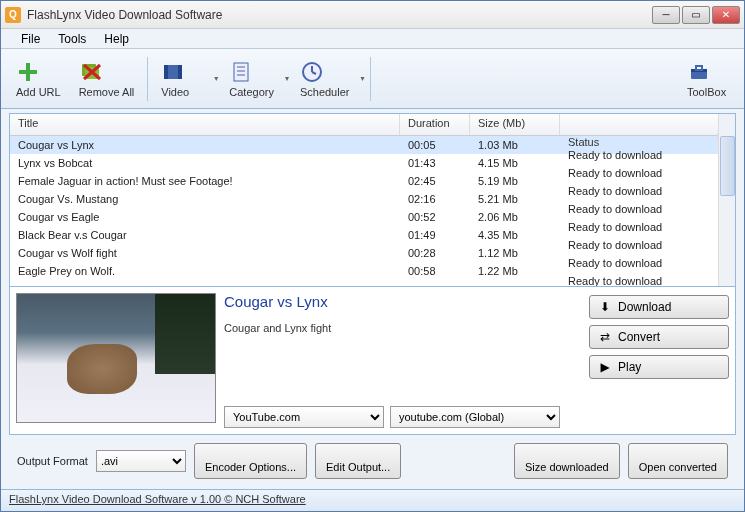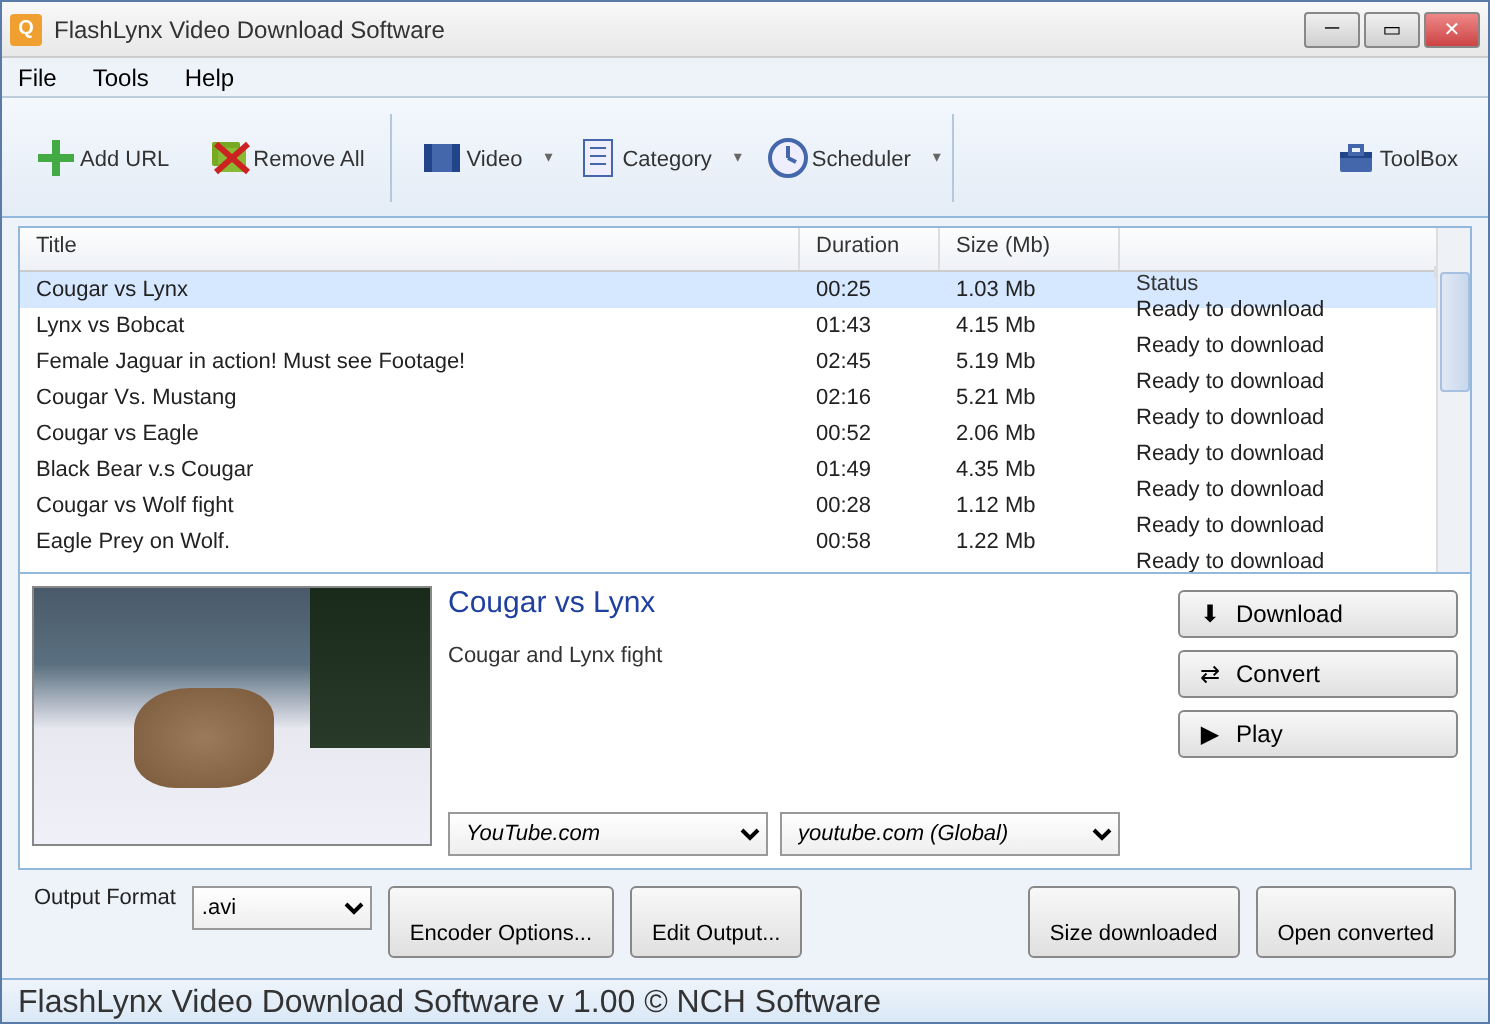--- a/index.html
+++ b/index.html
@@ -7,26 +7,26 @@
 
 
 .titlebar { height: 28px; background: linear-gradient(to bottom, #f8f8f8, #e8e8e8); border-bottom: 1px solid #ccc; display: flex; align-items: center; padding: 0 4px; }
 .titlebar-icon { width: 16px; height: 16px; background: #f0a030; border-radius: 2px; margin-right: 6px; display: flex; align-items: center; justify-content: center; color: #fff; font-weight: bold; font-size: 10px; }
 .titlebar-text { flex: 1; font-size: 12px; color: #333; }
 .win-btns { display: flex; gap: 2px; }
 .win-btn { width: 28px; height: 18px; border: 1px solid #888; background: linear-gradient(to bottom, #f0f0f0, #d0d0d0); border-radius: 2px; font-size: 10px; display: flex; align-items: center; justify-content: center; cursor: pointer; }
 .win-btn.close { background: linear-gradient(to bottom, #e88, #c44); color: #fff; }
 
 
-.menubar { height: 20px; background: #eef3fa; border-bottom: 1px solid #bcd; display: flex; align-items: center; padding: 0 0; gap: 2px; }
+.menubar { height: 20px; background: #eef3fa; border-bottom: 1px solid #bcd; display: flex; align-items: center; padding: 0 12px; gap: 2px; }
 .menu-item { padding: 2px 8px; cursor: pointer; }
 
 
 .toolbar { height: 60px; background: linear-gradient(to bottom, #f4f8fd, #e4ecf6); border-bottom: 1px solid #94b8dc; display: flex; align-items: center; padding: 0 6px; }
-.tool-btn { display: flex; align-items: center; justify-content: center; padding: 4px 8px; cursor: pointer; border: 1px solid transparent; border-radius: 3px; min-width: 60px; }
+.tool-btn { display: flex; flex-direction: column; justify-content: center; padding: 4px 8px; cursor: pointer; border: 1px solid transparent; border-radius: 3px; min-width: 60px; }
 .tool-icon { width: 24px; height: 24px; display: flex; align-items: center; justify-content: center; }
 .tool-label { font-size: 11px; color: #333; margin-top: 2px; }
 .tool-sep { width: 1px; height: 44px; background: #b0c8e0; margin: 0 4px; }
 .tool-dd { width: 8px; height: 40px; display: flex; align-items: center; justify-content: center; cursor: pointer; color: #666; font-size: 8px; }
 
 
 .content { padding: 4px 8px; }
 
 
 .list-wrap { border: 1px solid #94b8dc; background: #fff; height: 174px; display: flex; }
@@ -47,33 +47,33 @@
 
 .preview-wrap { border: 1px solid #94b8dc; border-top: none; background: #fff; height: 148px; display: flex; padding: 6px; gap: 8px; }
 .thumb { width: 200px; height: 130px; background: #2a3a4a; border: 1px solid #888; overflow: hidden; position: relative; }
 .thumb-img { width: 100%; height: 100%; background: linear-gradient(to bottom, #4a5a6a 0%, #5a7080 30%, #e8e8f0 55%, #f0f0f8 100%); position: relative; }
 .thumb-cougar { position: absolute; left: 50px; top: 50px; width: 70px; height: 50px; background: radial-gradient(ellipse, #9a7a5a, #7a5a3a); border-radius: 40% 30% 40% 30%; }
 .thumb-trees { position: absolute; top: 0; right: 0; width: 60px; height: 80px; background: linear-gradient(to bottom, #1a2a1a, #2a3a2a); }
 .preview-info { flex: 1; display: flex; flex-direction: column; }
 .preview-title { color: #2040a0; font-size: 15px; margin-bottom: 12px; }
 .preview-desc { font-size: 11px; color: #333; flex: 1; }
 .preview-selects { display: flex; gap: 6px; }
-.preview-selects select { height: 22px; font-size: 11px; border: 1px solid #999; background: linear-gradient(to bottom, #fff, #eee); padding: 0 4px; font-style: italic; }
+.preview-selects select { height: 22px; font-size: 11px; border: 1px solid #999; background: linear-gradient(to bottom, #fff, #eee); padding: 0 4px; }
 .preview-actions { width: 140px; display: flex; flex-direction: column; gap: 6px; padding-top: 2px; }
 .action-btn { height: 24px; border: 1px solid #888; background: linear-gradient(to bottom, #f8f8f8, #e0e0e0); border-radius: 3px; display: flex; align-items: center; padding: 0 8px; gap: 6px; cursor: pointer; font-size: 11px; }
 .ai { width: 14px; height: 14px; display: inline-flex; align-items: center; justify-content: center; }
 
 
-.bottom-bar { display: flex; align-items: flex-start; gap: 8px; padding: 8px 8px 4px; }
+.bottom-bar { display: flex; align-items: center; gap: 8px; padding: 8px 8px 4px; }
 .bottom-bar label { font-size: 11px; color: #222; }
 .btn { height: 22px; border: 1px solid #888; background: linear-gradient(to bottom, #f8f8f8, #e0e0e0); border-radius: 3px; padding: 17px 10px; font-size: 11px; cursor: pointer; }
 select.fmt { height: 22px; width: 90px; font-size: 11px; border: 1px solid #999; background: linear-gradient(to bottom, #fff, #eee); }
 
 
-.statusbar { position: absolute; bottom: 0; left: 0; right: 0; height: 22px; background: linear-gradient(to bottom, #eef4fb, #dae8f6); border-top: 1px solid #94b8dc; padding: 3px 8px; font-size: 16px; color: #333; }
+.statusbar { position: absolute; bottom: 0; left: 0; right: 0; height: 22px; background: linear-gradient(to bottom, #eef4fb, #dae8f6); border-top: 1px solid #94b8dc; padding: 3px 8px; font-size: 11px; color: #333; text-decoration: underline; }
 
 .outer-frame { border: 1px solid #5a7ba8; width: 745px; height: 512px; position: relative; background: #eef3fa; }
 .inner-frame { position: absolute; top: 48px; left: 0; right: 0; bottom: 22px; }
 </style>
 </head>
 <body>
 
 <div class="outer-frame">
 
   <div class="titlebar">
@@ -170,21 +170,21 @@
         <div class="list-main">
           <div class="list-header">
             <div class="col-title">Title</div>
             <div class="col-dur">Duration</div>
             <div class="col-size">Size (Mb)</div>
             <div class="col-status">Status</div>
           </div>
           <div class="list-rows" id="list-rows">
               <div class="list-row selected">
                 <div class="col-title">Cougar vs Lynx</div>
-                <div class="col-dur">00:25</div>
+                <div class="col-dur">00:05</div>
                 <div class="col-size">1.03 Mb</div>
                 <div class="col-status">Ready to download</div>
               </div>
               <div class="list-row">
                 <div class="col-title">Lynx vs Bobcat</div>
                 <div class="col-dur">01:43</div>
                 <div class="col-size">4.15 Mb</div>
                 <div class="col-status">Ready to download</div>
               </div>
               <div class="list-row">

